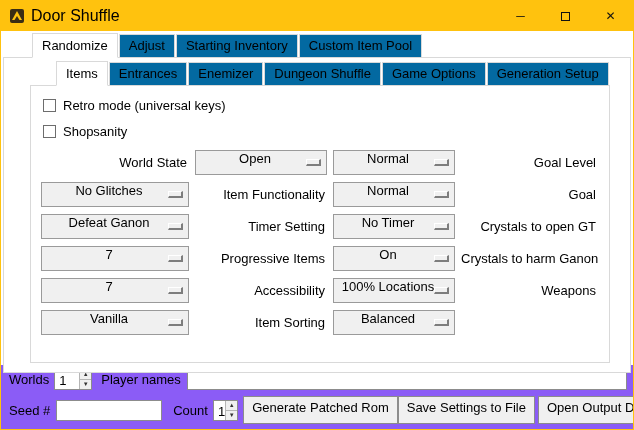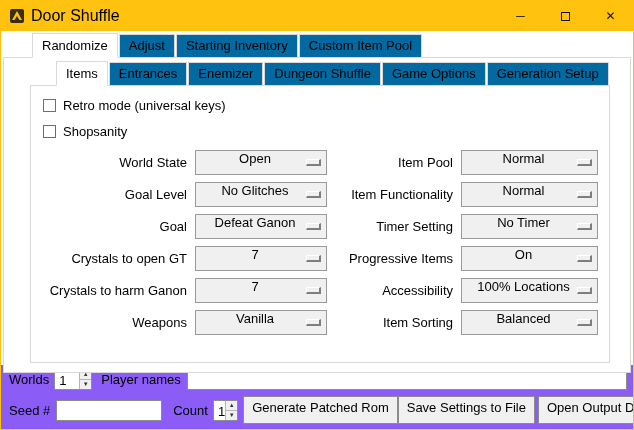--- a/index.html
+++ b/index.html
@@ -188,21 +188,20 @@
           <span>Shopsanity</span>
         </div>
 
         <div class="field-grid">
 
           <div class="flabel">World State</div>
           <div class="dropdown">
             <span class="dd-text">Open</span>
             <span class="dd-indicator"></span>
           </div>
-          <div class="flabel">Item Pool</div>
           <div class="dropdown">
             <span class="dd-text">Normal</span>
             <span class="dd-indicator"></span>
           </div>
 
           <div class="flabel">Goal Level</div>
           <div class="dropdown">
             <span class="dd-text">No Glitches</span>
             <span class="dd-indicator"></span>
           </div>

